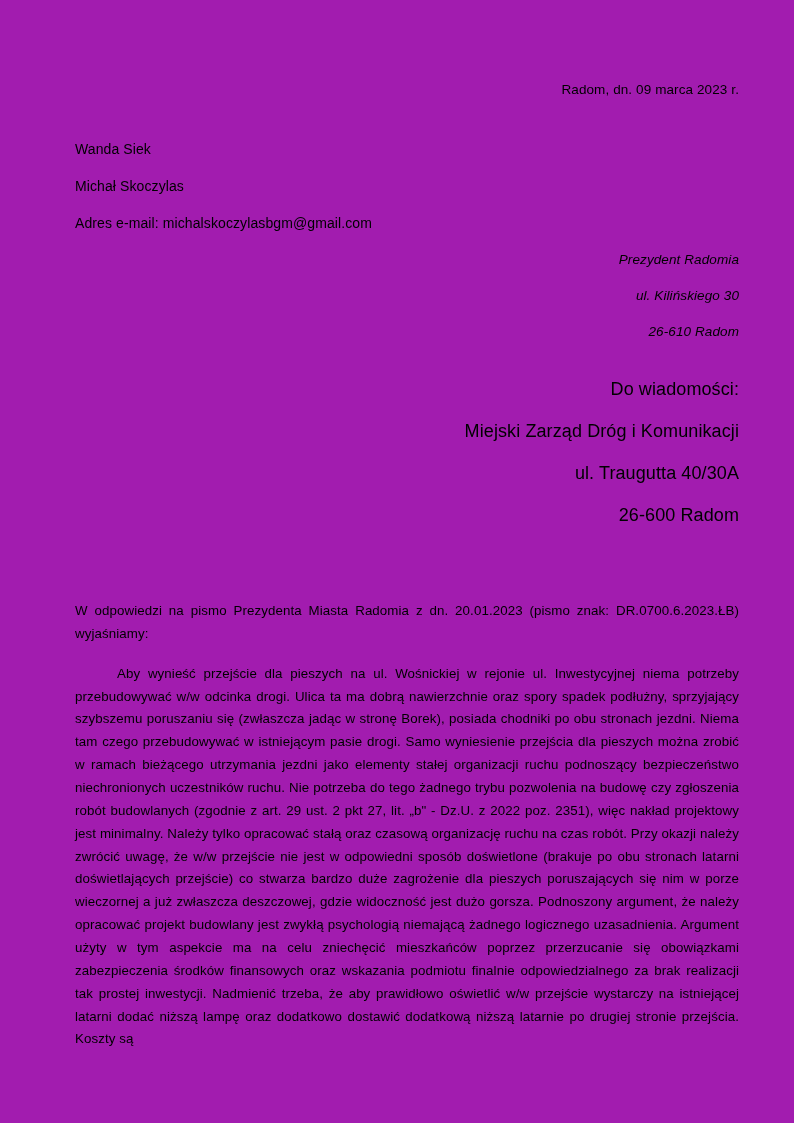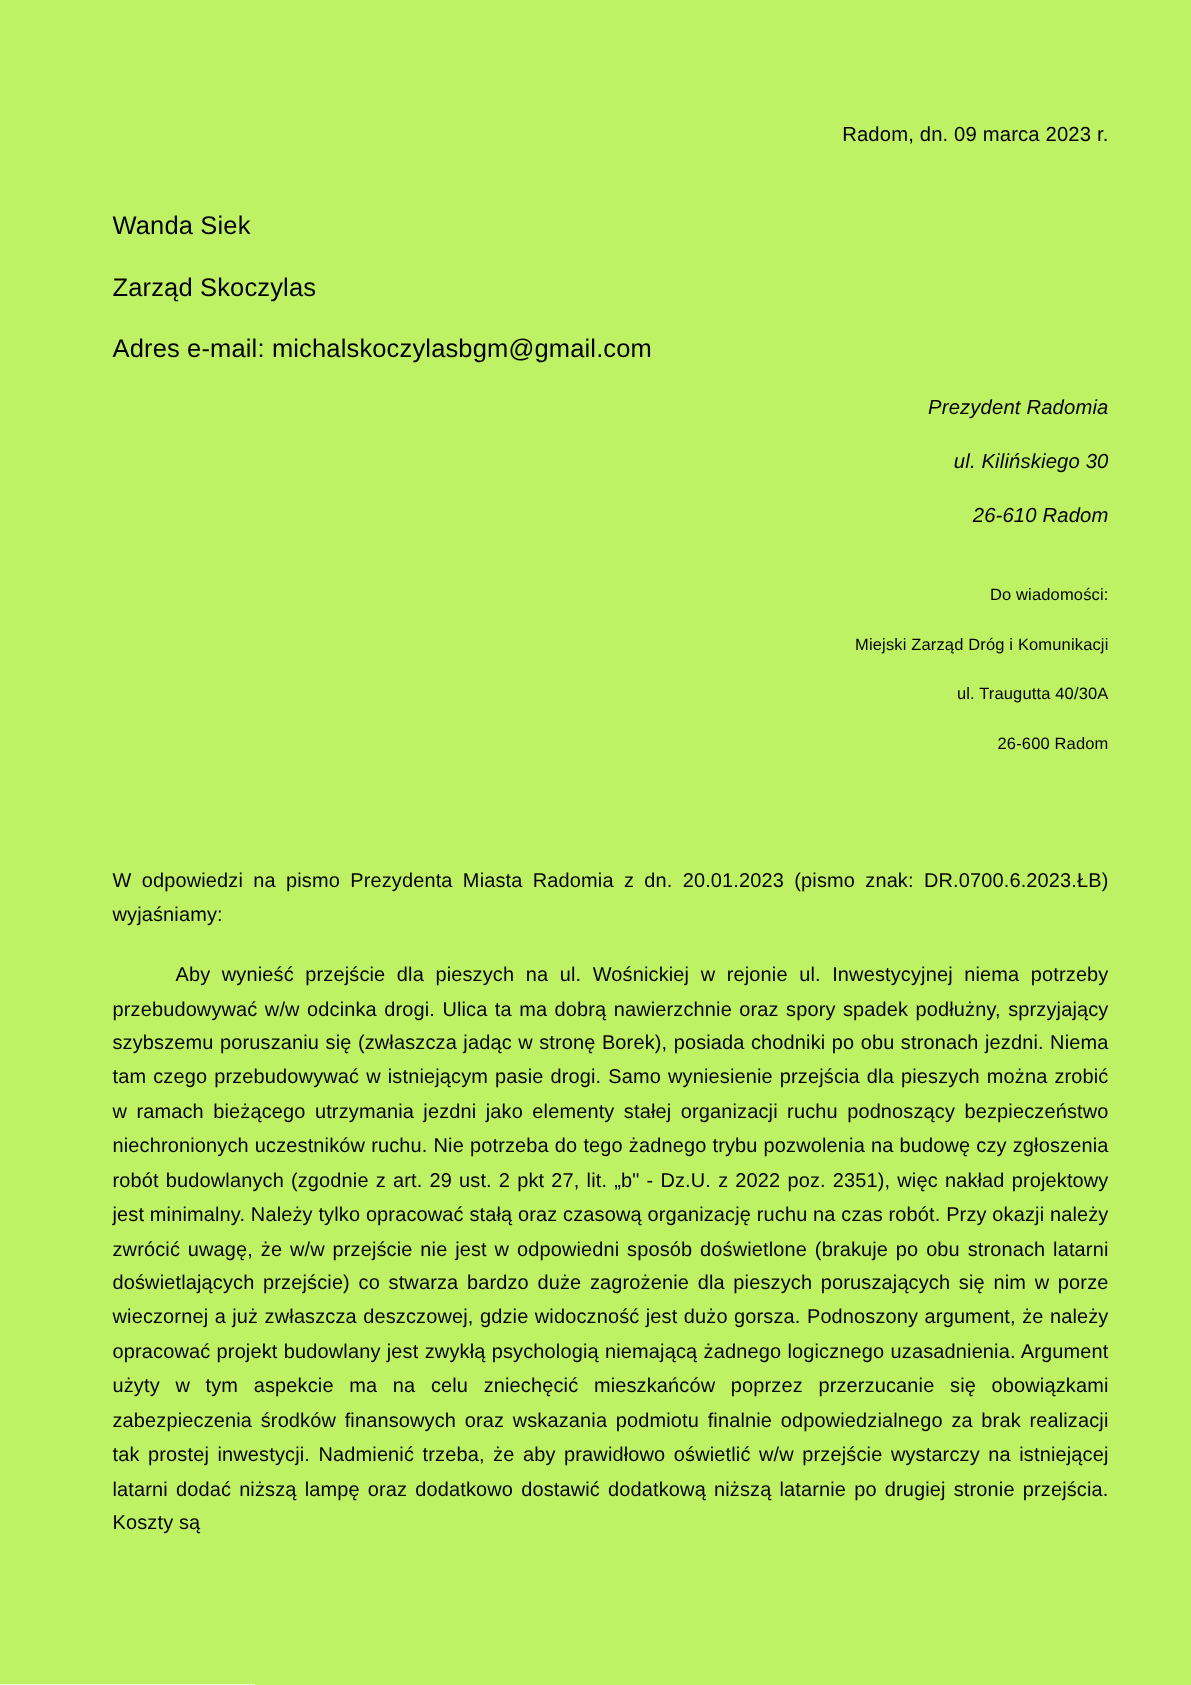--- a/index.html
+++ b/index.html
@@ -8,57 +8,57 @@
     background: #ffffff;
   }
   body {
     font-family: "Liberation Sans", sans-serif;
     color: #000000;
   }
   .page {
     position: relative;
     width: 794px;
     height: 1123px;
-    background: #bef264;
+    background: #a21caf;
     box-sizing: border-box;
     padding: 72px 55px 0 75px;
     overflow: hidden;
   }
   .date-line {
     text-align: right;
     font-size: 13.5px;
     margin-top: 10px;
     margin-bottom: 0;
     letter-spacing: 0.1px;
   }
   .sender-block {
     margin-top: 44px;
   }
   .sender-block p {
     margin: 0 0 21px 0;
-    font-size: 17px;
+    font-size: 14px;
     letter-spacing: 0.1px;
   }
   .recipient-block {
     margin-top: 9px;
     text-align: right;
   }
   .recipient-block p {
     margin: 0 0 21px 0;
     font-size: 13.5px;
     letter-spacing: 0.1px;
     font-style: italic;
   }
   .cc-block {
     margin-top: 40px;
     text-align: right;
   }
   .cc-block p {
     margin: 0 0 21px 0;
-    font-size: 11px;
+    font-size: 18px;
     letter-spacing: 0.1px;
   }
   .body-block {
     margin-top: 74px;
   }
   .body-block p {
     margin: 0 0 0 0;
     font-size: 13.3px;
     line-height: 1.72;
     text-align: justify;
@@ -72,21 +72,21 @@
 </style>
 </head>
 <body>
 
 <div class="page">
 
   <div class="date-line">Radom, dn. 09 marca  2023 r.</div>
 
   <div class="sender-block">
     <p>Wanda Siek</p>
-    <p>Zarząd Skoczylas</p>
+    <p>Michał Skoczylas</p>
     <p>Adres e-mail: michalskoczylasbgm@gmail.com</p>
   </div>
 
   <div class="recipient-block">
     <p>Prezydent Radomia</p>
     <p>ul. Kilińskiego 30</p>
     <p>26-610 Radom</p>
   </div>
 
   <div class="cc-block">

